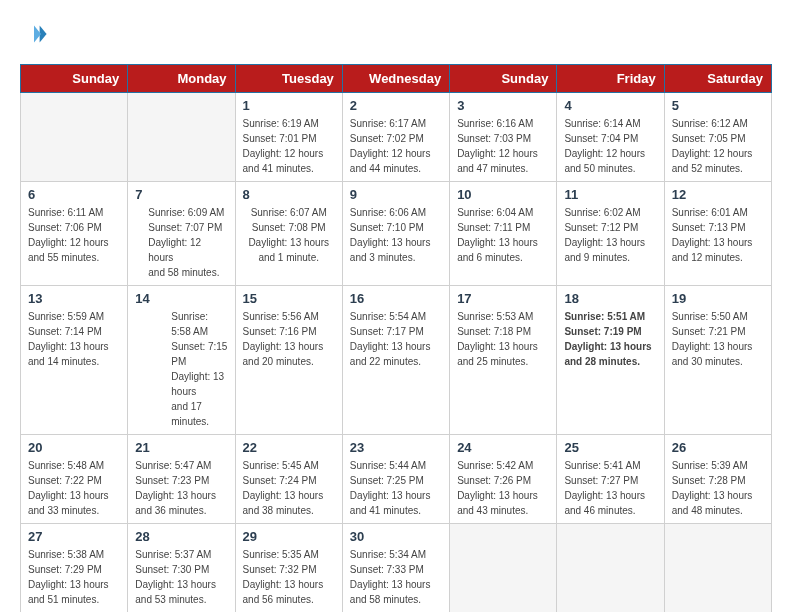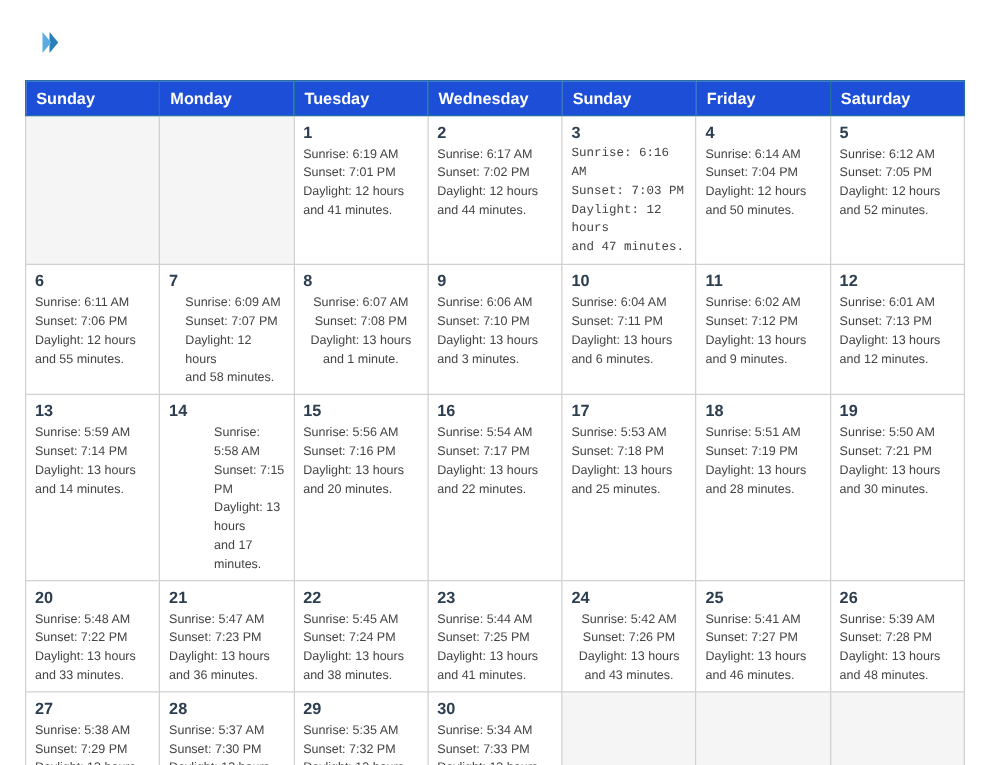--- a/index.html
+++ b/index.html
@@ -46,26 +46,26 @@
     .location {
       font-size: 16px;
       color: #2c3e50;
     }
     .calendar {
       width: 100%;
       border-collapse: collapse;
       border: 1px solid #ccc;
     }
     .calendar th {
-      background: #1d4ed8;
+      background: #b91c1c;
       color: #fff;
       font-size: 13px;
       font-weight: bold;
       padding: 6px 8px;
-      text-align: left;
+      text-align: right;
       border: 1px solid #2471a3;
     }
     .calendar td {
       vertical-align: top;
       padding: 5px 7px;
       border: 1px solid #d0d0d0;
       width: calc(100% / 7);
       min-height: 80px;
       font-size: 10.5px;
       color: #333;
@@ -131,21 +131,21 @@
         </td>
         <td>
           <div class="day-number">2</div>
           <div class="day-info" style="white-space: pre-line;">Sunrise: 6:17 AM
 Sunset: 7:02 PM
 Daylight: 12 hours
 and 44 minutes.</div>
         </td>
         <td>
           <div class="day-number">3</div>
-          <div class="day-info" style="white-space: pre-line; font-family: Liberation Mono, monospace;">Sunrise: 6:16 AM
+          <div class="day-info" style="white-space: pre-line;">Sunrise: 6:16 AM
 Sunset: 7:03 PM
 Daylight: 12 hours
 and 47 minutes.</div>
         </td>
         <td>
           <div class="day-number">4</div>
           <div class="day-info" style="white-space: pre-line;">Sunrise: 6:14 AM
 Sunset: 7:04 PM
 Daylight: 12 hours
 and 50 minutes.</div>
@@ -240,21 +240,21 @@
         </td>
         <td>
           <div class="day-number">17</div>
           <div class="day-info" style="white-space: pre-line;">Sunrise: 5:53 AM
 Sunset: 7:18 PM
 Daylight: 13 hours
 and 25 minutes.</div>
         </td>
         <td>
           <div class="day-number">18</div>
-          <div class="day-info" style="white-space: pre-line;">Sunrise: 5:51 AM
+          <div class="day-info" style="white-space: pre-line; font-weight: bold;">Sunrise: 5:51 AM
 Sunset: 7:19 PM
 Daylight: 13 hours
 and 28 minutes.</div>
         </td>
         <td>
           <div class="day-number">19</div>
           <div class="day-info" style="white-space: pre-line;">Sunrise: 5:50 AM
 Sunset: 7:21 PM
 Daylight: 13 hours
 and 30 minutes.</div>
@@ -284,21 +284,21 @@
         </td>
         <td>
           <div class="day-number">23</div>
           <div class="day-info" style="white-space: pre-line;">Sunrise: 5:44 AM
 Sunset: 7:25 PM
 Daylight: 13 hours
 and 41 minutes.</div>
         </td>
         <td>
           <div class="day-number">24</div>
-          <div class="day-info" style="white-space: pre-line; text-align: center;">Sunrise: 5:42 AM
+          <div class="day-info" style="white-space: pre-line;">Sunrise: 5:42 AM
 Sunset: 7:26 PM
 Daylight: 13 hours
 and 43 minutes.</div>
         </td>
         <td>
           <div class="day-number">25</div>
           <div class="day-info" style="white-space: pre-line;">Sunrise: 5:41 AM
 Sunset: 7:27 PM
 Daylight: 13 hours
 and 46 minutes.</div>

